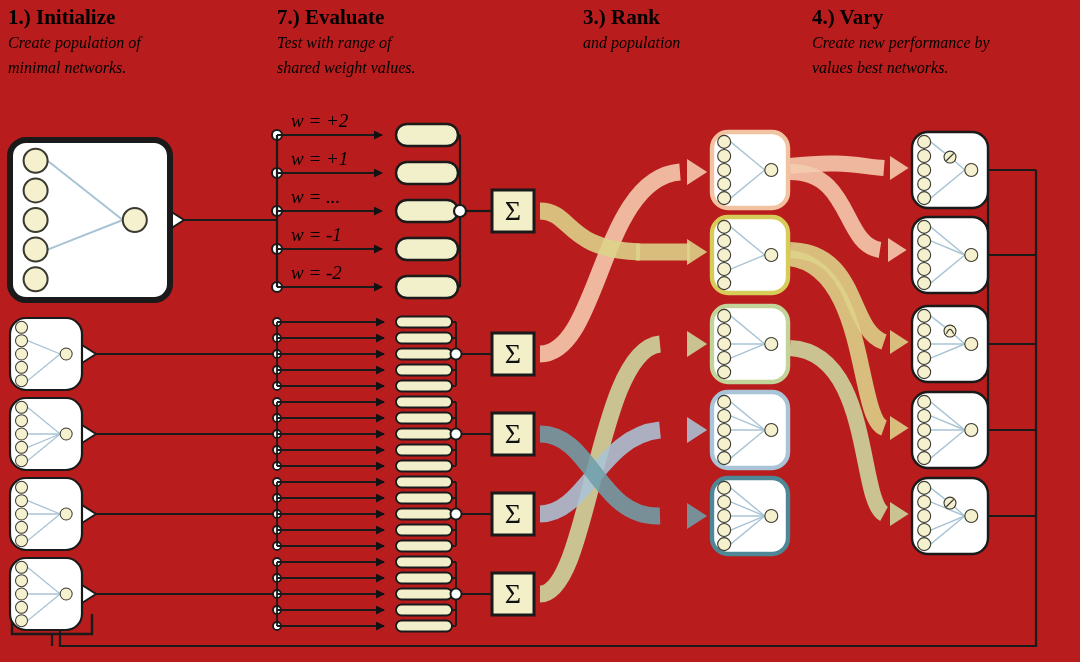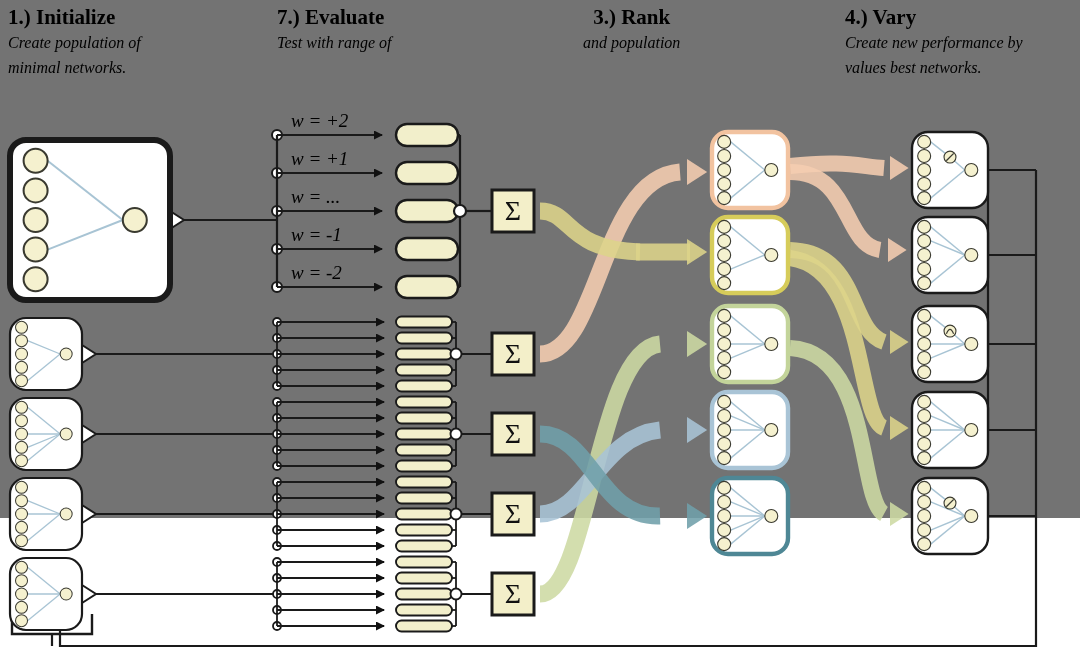--- a/index.html
+++ b/index.html
@@ -1,42 +1,43 @@
 <!DOCTYPE html>
 <html><head>
 <meta charset="utf-8">
 <style>
   html,body{margin:0;padding:0;background:#ffffff;}
   body{width:1080px;height:662px;overflow:hidden;
        font-family:"Liberation Serif","DejaVu Serif",serif;}
-  #stage{position:relative;width:1080px;height:518px;background:#737373;}
+  #stage{position:relative;width:1080px;height:662px;background:#b91c1c;}
   svg#canvas{position:absolute;left:0;top:0;width:1080px;height:662px;}
   .hdr{position:absolute;}
   .hdr .num{font-weight:bold;font-size:21px;color:#000;line-height:26px;white-space:nowrap;}
   .hdr .sub{font-style:italic;font-size:16px;color:#000;line-height:25px;white-space:nowrap;}
 </style>
 </head>
 <body>
 
 <div id="stage">
 
   <div class="hdr" style="left:8px;top:4px;">
     <div class="num">1.) Initialize</div>
     <div class="sub">Create population of</div>
     <div class="sub">minimal networks.</div>
   </div>
   <div class="hdr" style="left:277px;top:4px;">
     <div class="num">7.) Evaluate</div>
     <div class="sub">Test with range of</div>
+    <div class="sub">shared weight values.</div>
   </div>
-  <div class="hdr" style="left:583px;top:4px;text-align:center;">
+  <div class="hdr" style="left:583px;top:4px;">
     <div class="num">3.) Rank</div>
     <div class="sub">and population</div>
   </div>
-  <div class="hdr" style="left:812px;top:4px;margin-left:33px;">
+  <div class="hdr" style="left:812px;top:4px;">
     <div class="num">4.) Vary</div>
     <div class="sub">Create new performance by</div>
     <div class="sub">values best networks.</div>
   </div>
 
   <svg id="canvas" viewBox="0 0 1080 662" xmlns="http://www.w3.org/2000/svg">
     <defs>
       <marker id="blkarrow" markerWidth="9" markerHeight="9" refX="8" refY="4.5" orient="auto" markerUnits="userSpaceOnUse">
         <path d="M0,0 L9,4.5 L0,9 Z" fill="#111"></path>
       </marker>

